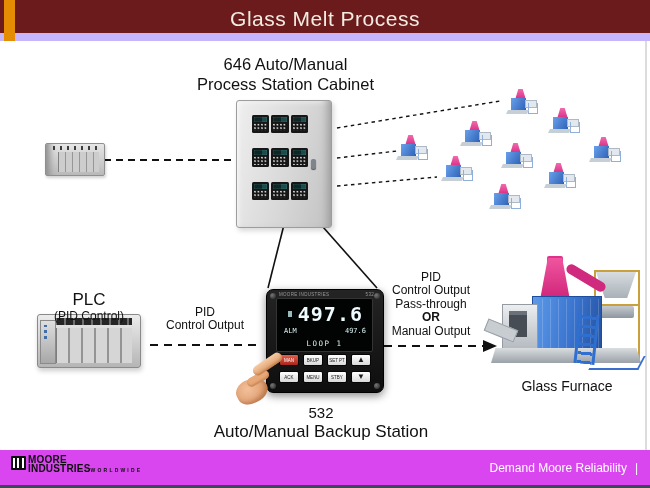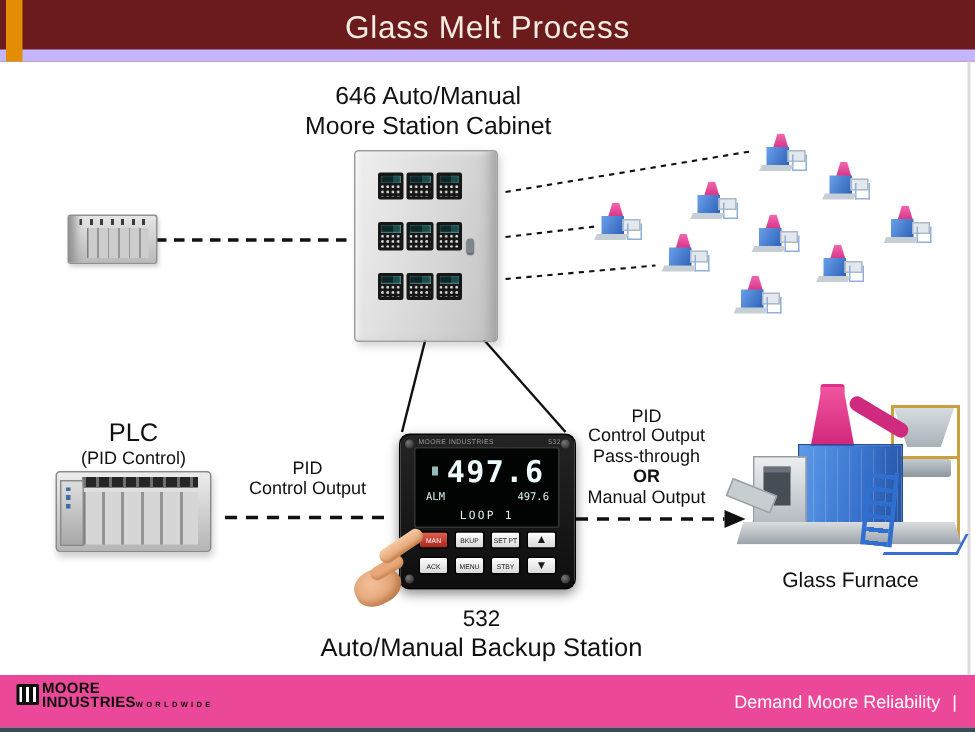--- a/index.html
+++ b/index.html
@@ -11,21 +11,21 @@
             border-bottom:8px solid #c4b5fd;box-sizing:border-box;}
   #accent-strip{position:absolute;left:4px;top:0;width:11px;height:41px;background:#e48d04;}
   #title-text{position:absolute;left:0;top:7px;width:650px;text-align:center;
               font-size:21px;color:#f2ece3;letter-spacing:.5px;}
 
   
   .abs{position:absolute;}
   .lbl{position:absolute;text-align:center;color:#111;z-index:4;}
 
   #cabinet-label{left:163px;top:54px;width:245px;font-size:16.5px;line-height:20px;}
-  #plc-label{left:33px;top:280px;width:112px;text-align:center;}
+  #plc-label{left:33px;top:291px;width:112px;text-align:center;}
   #plc-label .t1{font-size:17px;line-height:18px;}
   #plc-label .t2{font-size:12px;line-height:14px;}
   #pid-output-label{left:153px;top:306px;width:104px;font-size:12px;line-height:13px;}
   #passthrough-label{left:379px;top:271px;width:104px;font-size:12px;line-height:13.4px;}
   #passthrough-label .bold{font-weight:bold;}
   #station-label{left:193px;top:404px;width:256px;}
   #station-label .t1{font-size:15px;line-height:18px;}
   #station-label .t2{font-size:17px;line-height:19px;}
   #furnace-label{left:488px;top:378px;width:158px;font-size:14px;}
 
@@ -149,21 +149,21 @@
   .f-unit::before{content:'';position:absolute;left:6px;top:6px;width:18px;height:26px;background:#474d54;
          box-shadow:inset 0 4px 0 #6a7179;}
   .f-chute{left:-3px;top:68px;width:30px;height:11px;background:#c8cdd2;border:1px solid #9aa0a6;
          transform:rotate(22deg);}
   .f-base{left:3px;top:92px;width:150px;height:15px;background:linear-gradient(#dadde0,#9aa1a8);
          clip-path:polygon(3% 0,97% 0,100% 100%,0 100%);}
   .f-floor{left:104px;top:100px;width:48px;height:12px;border-bottom:2px solid #3a6fd0;
          border-right:2px solid #3a6fd0;transform:skewX(-28deg);}
 
   
-  #footer{position:absolute;left:0;top:450px;width:650px;height:35px;background:#ec4899;z-index:7;}
+  #footer{position:absolute;left:0;top:450px;width:650px;height:35px;background:#d946ef;z-index:7;}
   #footer-edge{position:absolute;left:0;top:485px;width:650px;height:3px;background:#3d4a55;z-index:7;}
   #logo{position:absolute;left:11px;top:5px;display:flex;align-items:flex-start;gap:2px;color:#0d0d0d;}
   #logo-icon{width:15px;height:14px;background:#0d0d0d;position:relative;border-radius:1px;margin-top:1px;}
   #logo-icon::before{content:'';position:absolute;left:2px;top:2px;right:2px;bottom:2px;
         background:repeating-linear-gradient(90deg,#fff 0 2px,transparent 2px 4.5px);}
   #logo-text{line-height:9px;}
   .logo-l1{font-size:10px;font-weight:bold;letter-spacing:.2px;}
   .logo-l2{font-size:10px;font-weight:bold;letter-spacing:.2px;}
   .logo-l3{font-size:5px;letter-spacing:2.2px;font-weight:bold;}
   #footer-right{position:absolute;right:12px;top:11px;color:#ffffff;font-size:12px;display:flex;gap:8px;
@@ -189,21 +189,21 @@
     <line x1="337" y1="186" x2="437" y2="177" stroke="#111" stroke-width="1.4" stroke-dasharray="3.5,3.5"></line>
     <line x1="290" y1="201" x2="268" y2="288" stroke="#111" stroke-width="1.6"></line>
     <line x1="300" y1="201" x2="377" y2="288" stroke="#111" stroke-width="1.6"></line>
     <line x1="150" y1="345" x2="258" y2="345" stroke="#111" stroke-width="2.2" stroke-dasharray="8,6"></line>
     <line x1="384" y1="346" x2="483" y2="346" stroke="#111" stroke-width="2.2" stroke-dasharray="8,6"></line>
     <polygon points="483,340 497,346 483,352" fill="#111"></polygon>
   </svg>
 
   <div class="lbl" id="cabinet-label">
     <div>646 Auto/Manual</div>
-    <div>Moore Station Cabinet</div>
+    <div>Process Station Cabinet</div>
   </div>
 
   <div class="lbl" id="plc-label">
     <div class="t1">PLC</div>
     <div class="t2">(PID Control)</div>
   </div>
 
   <div class="lbl" id="pid-output-label">
     <div>PID</div>
     <div>Control Output</div>

